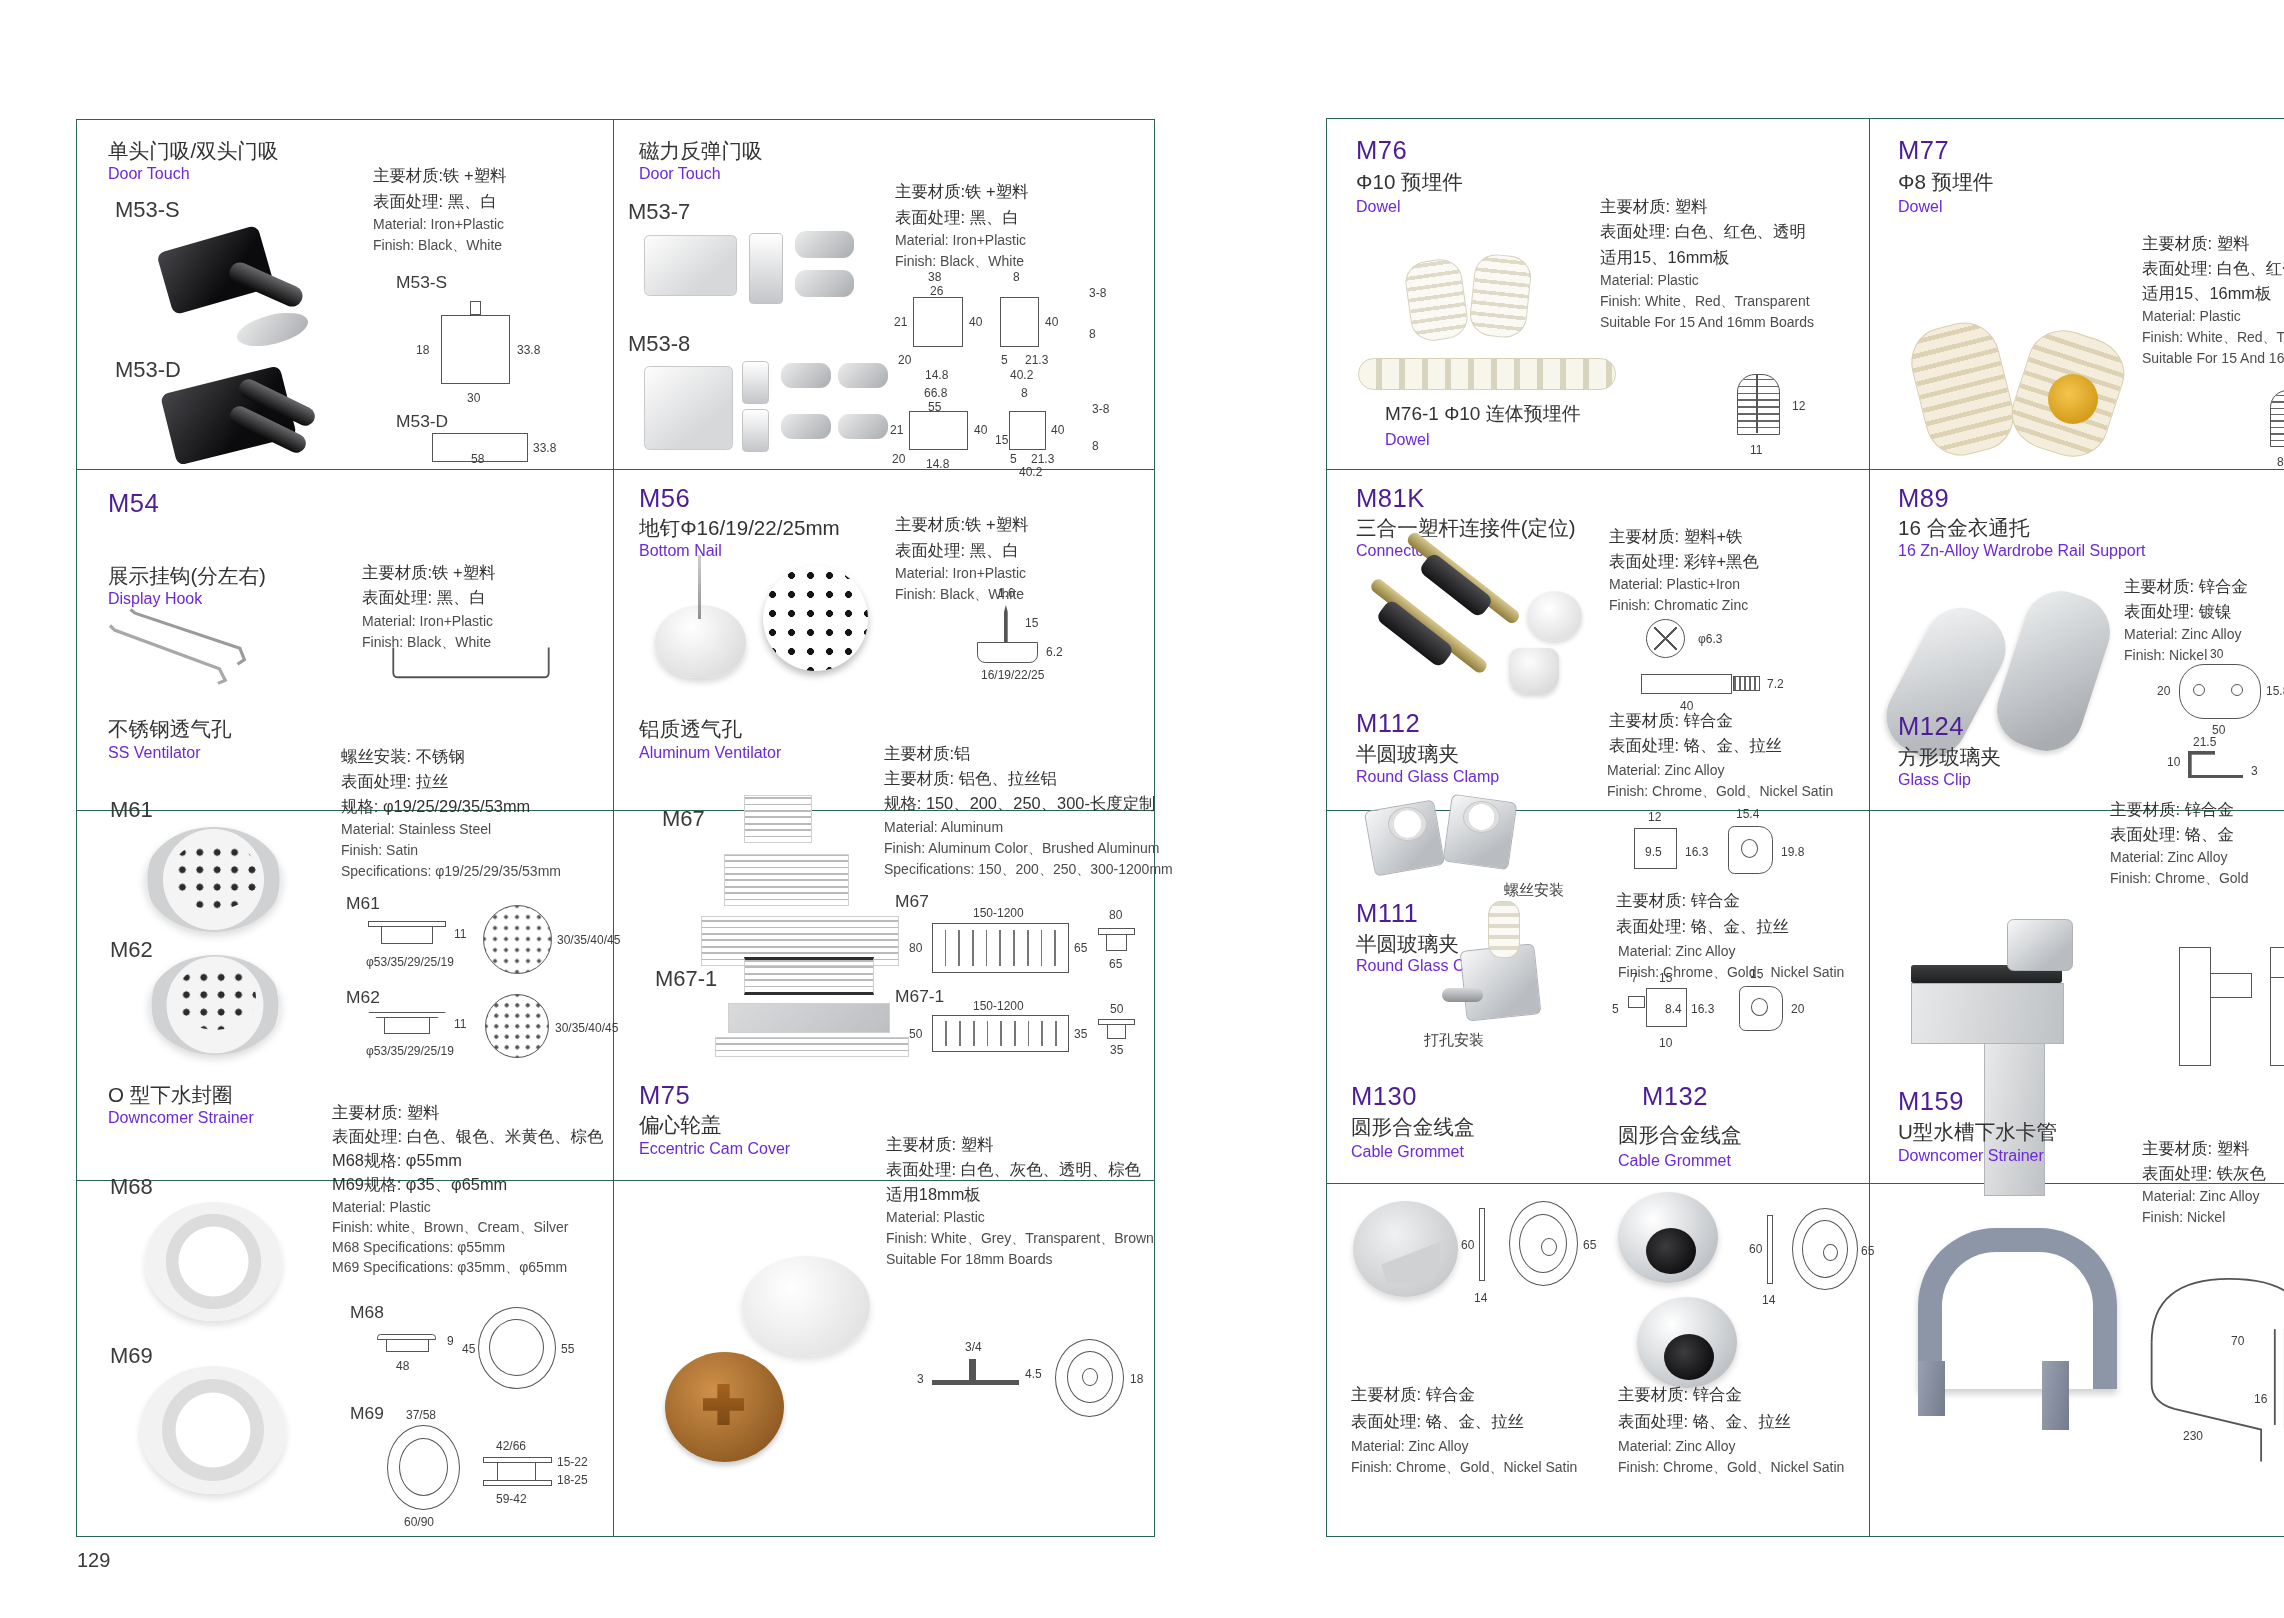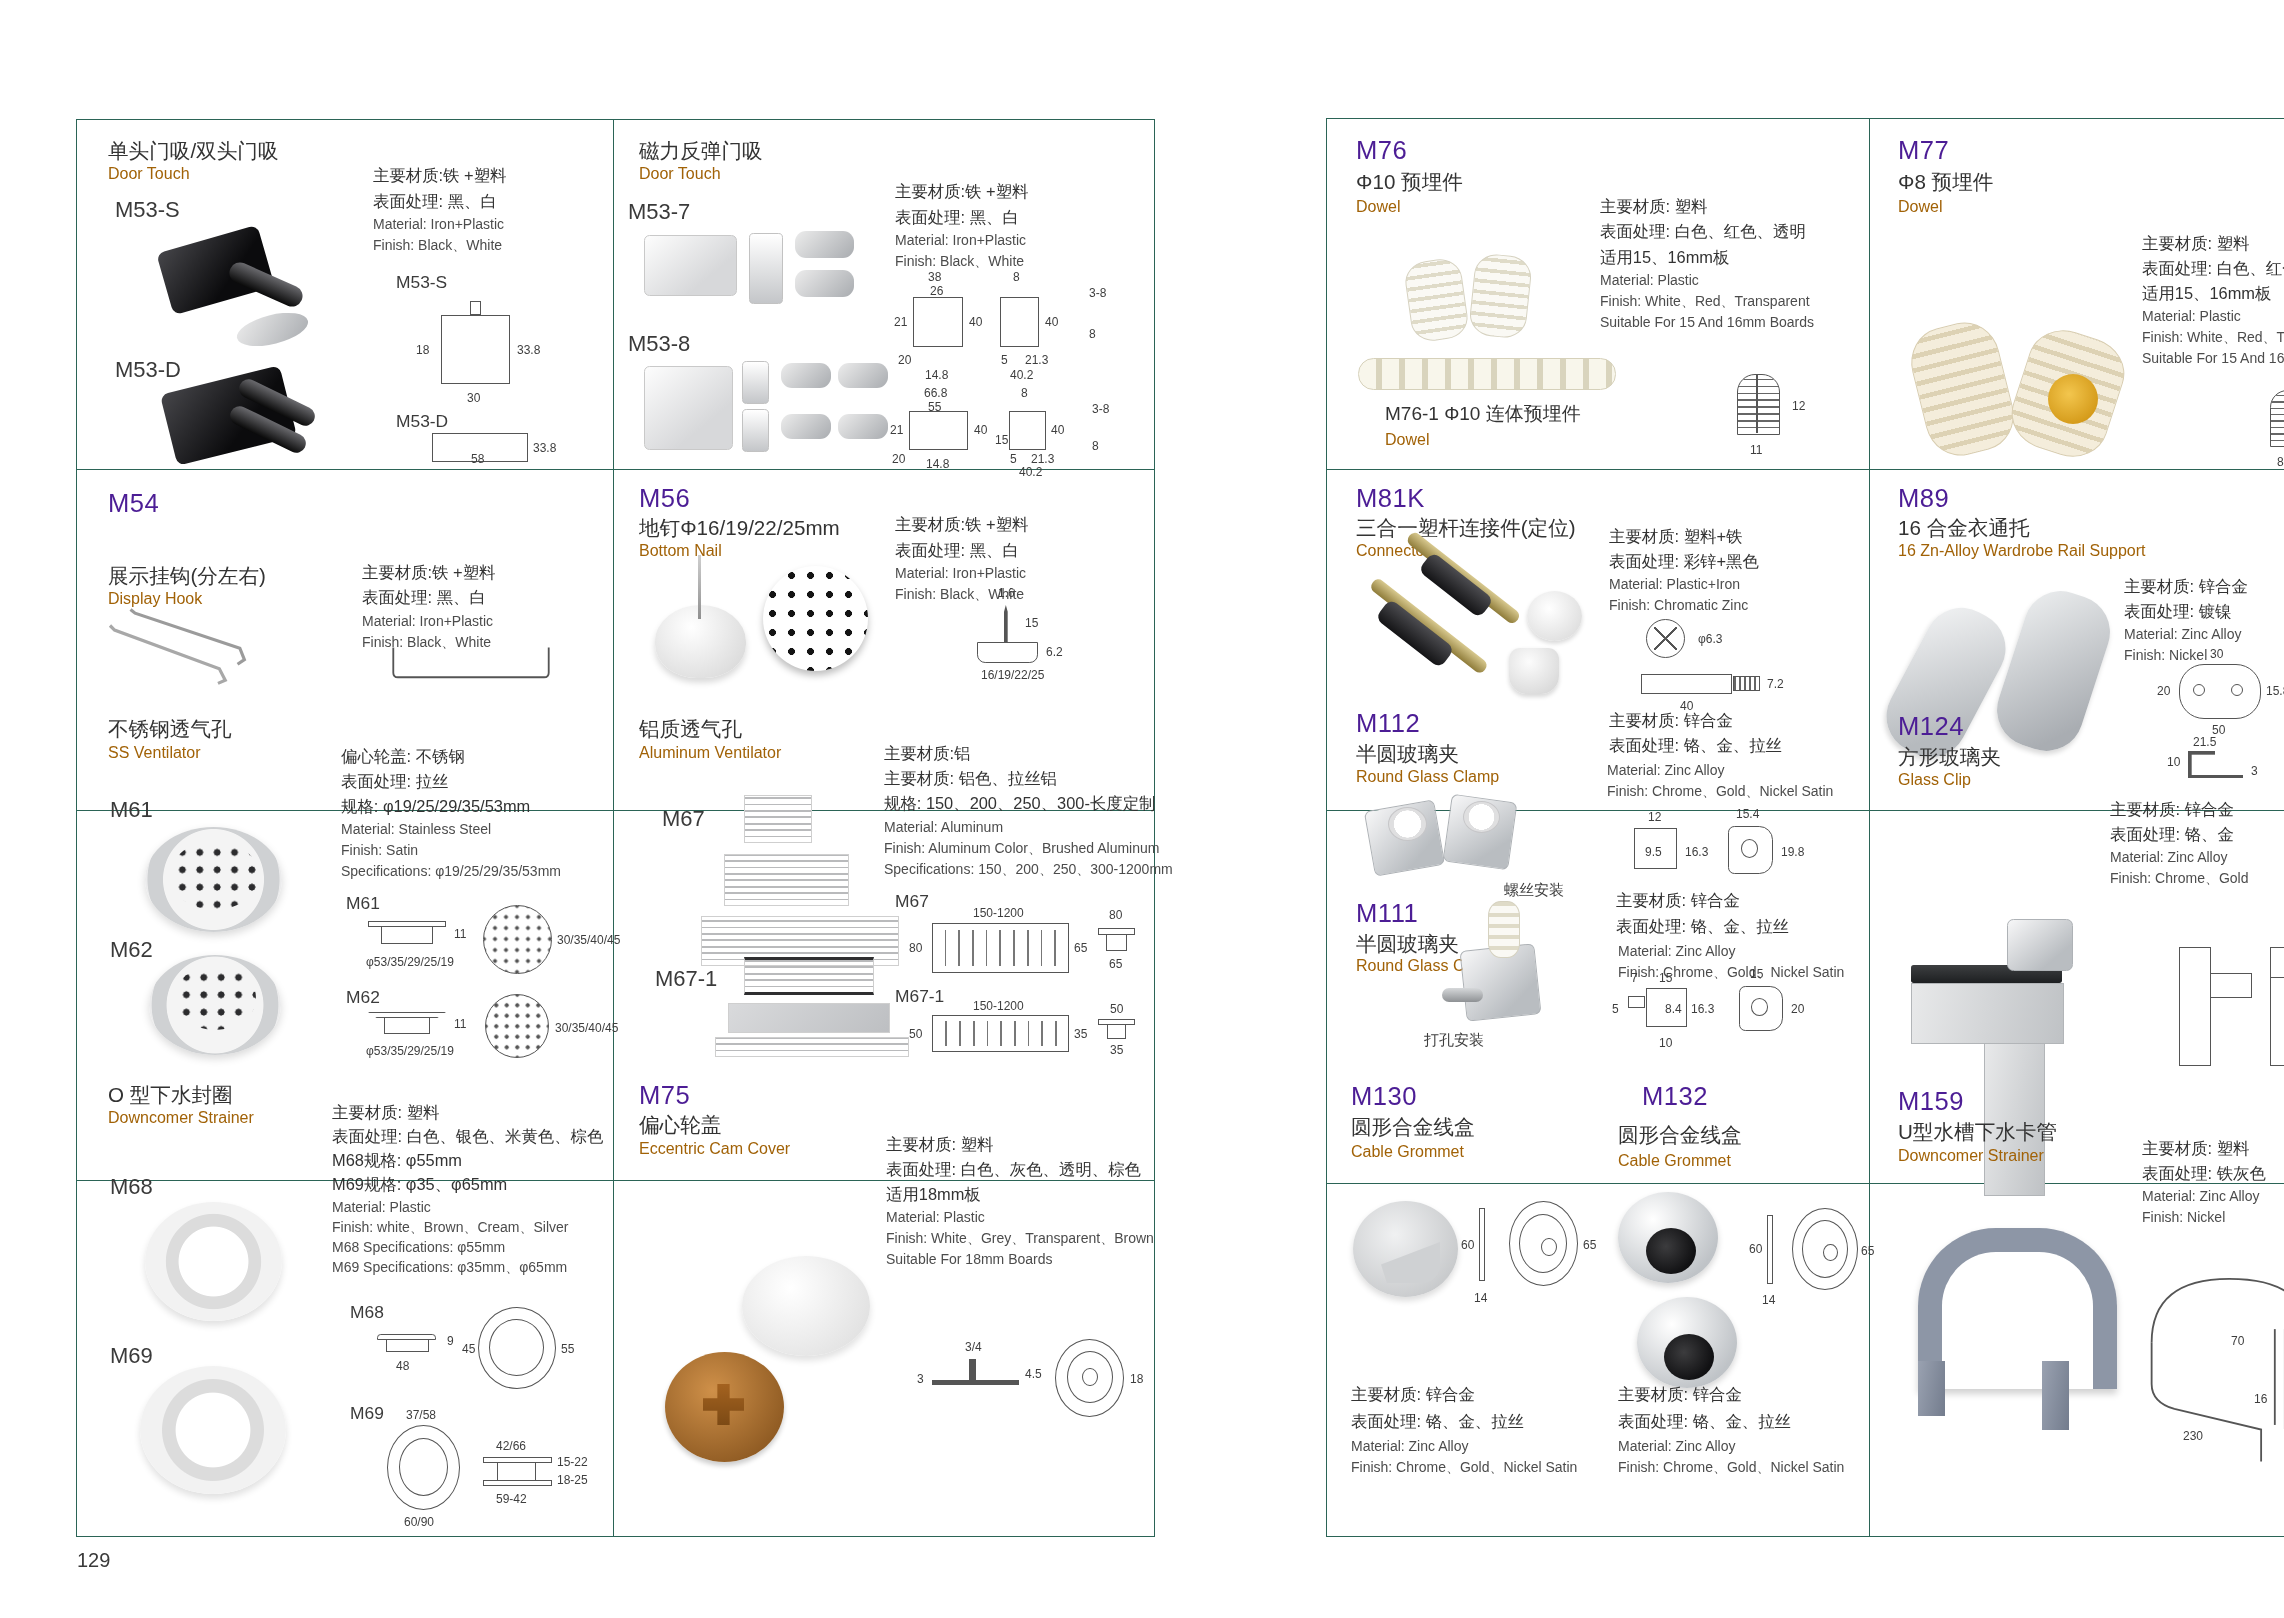--- a/index.html
+++ b/index.html
@@ -4,21 +4,21 @@
 <style>
   html,body{margin:0;padding:0;background:#ffffff;}
   body{width:2482px;height:1618px;position:relative;font-family:"Liberation Sans",sans-serif;color:#3d3d3d;overflow:hidden;}
   .ptable{position:absolute;border:1.4px solid #2b6456;background:#fff;}
   .vline,.hline{position:absolute;background:#2b6456;}
   .cell{position:absolute;box-sizing:border-box;}
   .abs{position:absolute;}
   .code{font-size:25.6px;color:#4c1d95;letter-spacing:0.5px;}
   .codesm{font-size:22px;color:#3a3a3a;}
   .tcn{font-size:20.6px;color:#333;}
-  .ten{font-size:16px;color:#a16207;}
+  .ten{font-size:16px;color:#6d28d9;}
   .mcn{font-size:16.4px;color:#333;line-height:1.6;white-space:nowrap;}
   .men{font-size:14px;color:#4c4c4c;line-height:1.5;white-space:nowrap;}
   .dl{font-size:12px;color:#3e3e3e;white-space:nowrap;}
   .dcode{font-size:17.4px;color:#3b3b3b;}
   .note{font-size:15px;color:#3e3e3e;}
   .pagenum{font-size:20px;color:#3a3a3a;}
   .box{border:1.4px solid #555;box-sizing:border-box;position:absolute;}
   .oval{border:1.4px solid #555;border-radius:50%;box-sizing:border-box;position:absolute;}
   .ph{position:absolute;}
   .blockdark{background:linear-gradient(140deg,#46464a,#0b0b0d 65%);border-radius:8.2px;}
@@ -171,21 +171,21 @@
   <div class="abs" style="left:365px;top:174px;width:59px;height:19px;border:1.4px solid #555;border-radius:0 0 8.2px 8.2px;"></div>
   <div class="abs dl" style="left:386px;top:118px;">1.6</div>
   <div class="abs dl" style="left:413px;top:148px;">15</div>
   <div class="abs dl" style="left:434px;top:177px;">6.2</div>
   <div class="abs dl" style="left:369px;top:200px;">16/19/22/25</div>
 </section>
 
 <section class="cell" style="left:76px;top:690px;width:536px;height:370px;">
   <div class="abs tcn" style="left:32px;top:25px;">不锈钢透气孔</div>
   <div class="abs ten" style="left:32px;top:54px;">SS Ventilator</div>
-  <div class="abs mcn" style="left:265px;top:53px;">偏心轮盖: 不锈钢</div>
+  <div class="abs mcn" style="left:265px;top:53px;">螺丝安装: 不锈钢</div>
   <div class="abs mcn" style="left:265px;top:78px;">表面处理: 拉丝</div>
   <div class="abs mcn" style="left:265px;top:103px;">规格: φ19/25/29/35/53mm</div>
   <div class="abs men" style="left:265px;top:129px;">Material: Stainless Steel</div>
   <div class="abs men" style="left:265px;top:150px;">Finish: Satin</div>
   <div class="abs men" style="left:265px;top:171px;">Specifications: φ19/25/29/35/53mm</div>
   <div class="abs codesm" style="left:34px;top:107px;">M61</div>
   <div class="ph ventdisc" style="left:69px;top:137px;width:137px;height:105px;border-radius:50%;"></div>
   <div class="ph ventholes" style="left:94px;top:151px;width:89px;height:69px;"></div>
   <div class="abs codesm" style="left:34px;top:247px;">M62</div>
   <div class="ph ventdisc" style="left:73px;top:265px;width:132px;height:100px;border-radius:50%;"></div>

